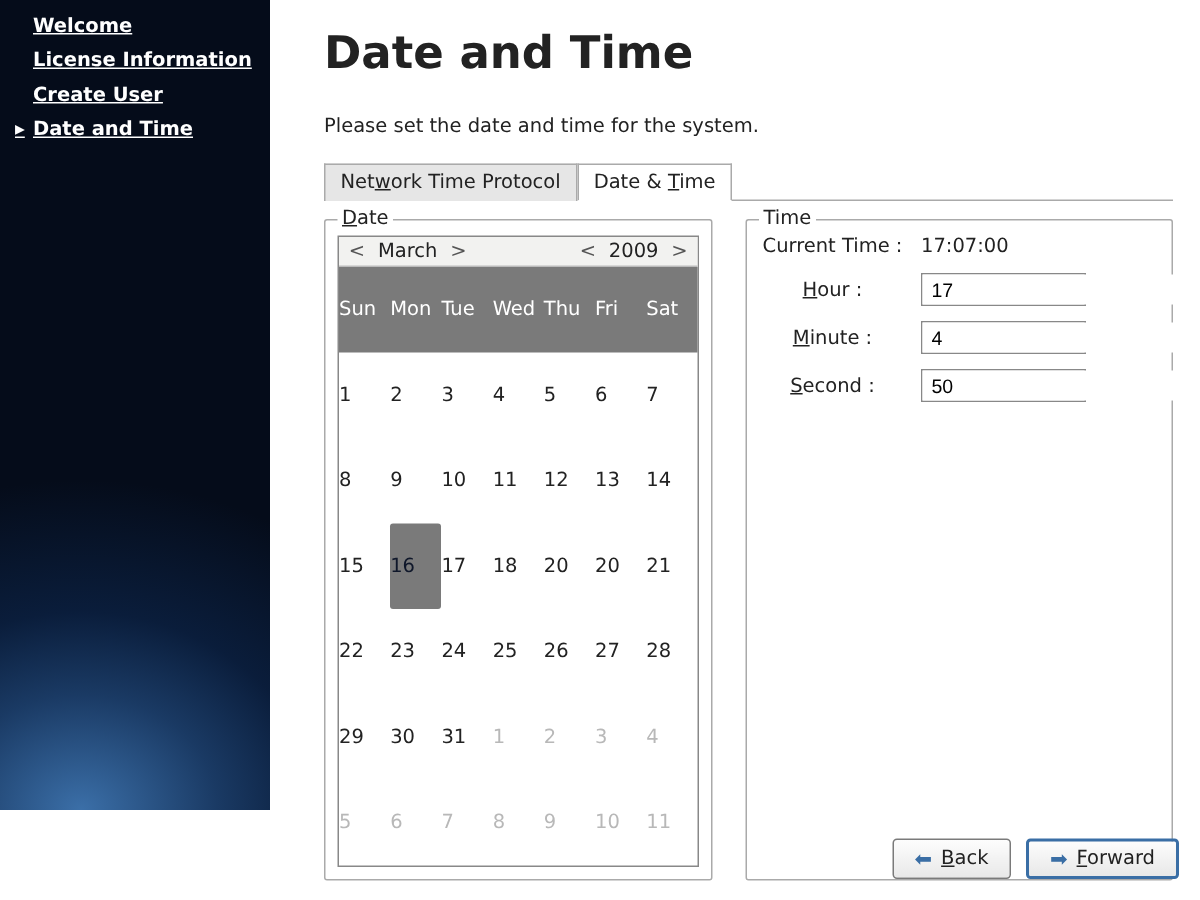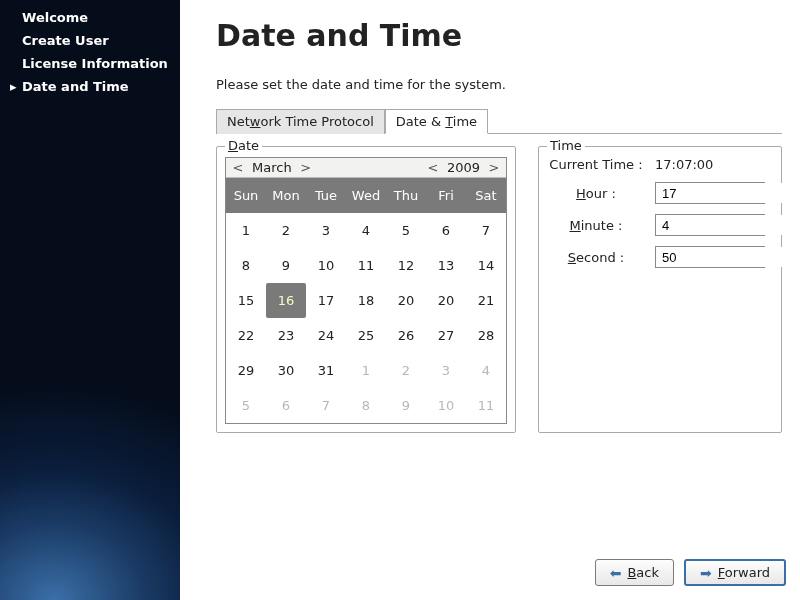--- a/index.html
+++ b/index.html
@@ -1,20 +1,20 @@
 <!DOCTYPE html>
 <html><head>
 <meta charset="utf-8">
 <style>
   * { box-sizing: border-box; margin: 0; padding: 0; }
   body { font-family: "DejaVu Sans", "Liberation Sans", sans-serif; font-size: 13px; color: #222; width: 800px; height: 600px; overflow: hidden; background: #fff; }
   .root { display: flex; width: 800px; height: 600px; }
 
   
-  .sidebar { width: 180px; height: 600px; position: relative; background: radial-gradient(ellipse 260px 220px at 30% 100%, #3b6fa8 0%, #1a3a64 35%, #0a1d3b 60%, #050c1a 100%), linear-gradient(#0e2344, #050c1a); color: #fff; }
+  .sidebar { width: 180px; height: 540px; position: relative; background: radial-gradient(ellipse 260px 220px at 30% 100%, #3b6fa8 0%, #1a3a64 35%, #0a1d3b 60%, #050c1a 100%), linear-gradient(#0e2344, #050c1a); color: #fff; text-decoration: underline; }
   .nav { padding: 8px 6px 0 10px; }
   .nav-item { display:flex; align-items:flex-start; padding: 2px 0 6px 0; font-weight: bold; font-size: 13px; cursor: pointer; }
   .nav-caret { width: 12px; display:inline-block; }
   .nav-label { flex:1; }
   .logo { position:absolute; left:10px; bottom:14px; color:#fff; font-size: 34px; letter-spacing: 0.5px; }
   .logo .f { font-family: Georgia, serif; font-weight: normal; }
   .logo .rest { font-family: sans-serif; font-weight: 300; }
   .logo .tm { font-size: 9px; vertical-align: top; margin-left:2px; }
 
   
@@ -27,35 +27,35 @@
   .tab { padding: 4px 10px; border: 1px solid #aaa; border-bottom: none; background: #e6e6e6; margin-right: 0; font-size:13px; cursor:pointer; position:relative; top:1px; }
   .tab.active { background: #fff; border-bottom: 1px solid #fff; }
   .u { text-decoration: underline; }
 
   
   .panel { display:flex; gap: 22px; padding-top: 12px; }
 
   
   .groupbox { border: 1px solid #aaa; border-radius: 2px; padding: 10px 8px 8px 8px; position:relative; }
   .groupbox > .legend { position:absolute; top:-9px; left:8px; background:#fff; padding: 0 3px; font-size:13px; }
-  .date-box { width: 300px; }
+  .date-box { width: 259px; }
   .time-box { flex:1; }
 
   
   .cal { border: 1px solid #888; width: 100%; }
   .cal-head { display:flex; align-items:center; background:#f2f2f0; border-bottom:1px solid #bbb; padding: 2px 4px; font-size:13px; }
   .cal-btn { width:16px; text-align:center; cursor:pointer; color:#555; user-select:none; }
   .cal-month, .cal-year { padding: 0 6px; }
   .cal-spacer { flex:1; }
   .cal-grid { width:100%; }
   .cal-row { display:flex; }
-  .cal-cell { flex:1; text-align:center; padding: 10px 0; font-size:13px; }
+  .cal-cell { flex:1; text-align:left; padding: 21px 0; font-size:13px; }
   .cal-dowrow { background:#7a7a7a; color:#fff; }
   .cal-cell.dim { color:#b8b8b8; }
-  .cal-cell.sel { background:#7a7a7a; color:#fef9c3; border-radius:2px; }
+  .cal-cell.sel { background:#7a7a7a; color:#0f172a; border-radius:2px; }
   .cal-cell.day { cursor:pointer; }
 
   
   .time-line { display:flex; align-items:center; margin-bottom: 10px; }
   .time-label { width: 108px; text-align:center; padding-right: 10px; font-size:13px; }
   .time-value { font-size:13px; }
   .spin { display:flex; align-items:stretch; border:1px solid #888; background:#fff; width:110px; height:22px; }
   .spin input { border:none; outline:none; flex:1; padding: 0 6px; font-size:13px; }
 
   
@@ -70,25 +70,25 @@
 <div class="root">
 
   <div class="sidebar">
     <div class="nav">
       <div class="nav-item">
         <span class="nav-caret"></span>
           <span class="nav-label">Welcome</span>
       </div>
       <div class="nav-item">
         <span class="nav-caret"></span>
+          <span class="nav-label">License Information</span>
+      </div>
+      <div class="nav-item">
+        <span class="nav-caret"></span>
           <span class="nav-label">Create User</span>
-      </div>
-      <div class="nav-item">
-        <span class="nav-caret"></span>
-          <span class="nav-label">License Information</span>
       </div>
       <div class="nav-item">
         <span class="nav-caret">▸</span>
           <span class="nav-label">Date and Time</span>
       </div>
     </div>
   </div>
 
   <div class="main">
     <div class="page-title">Date and Time</div>

